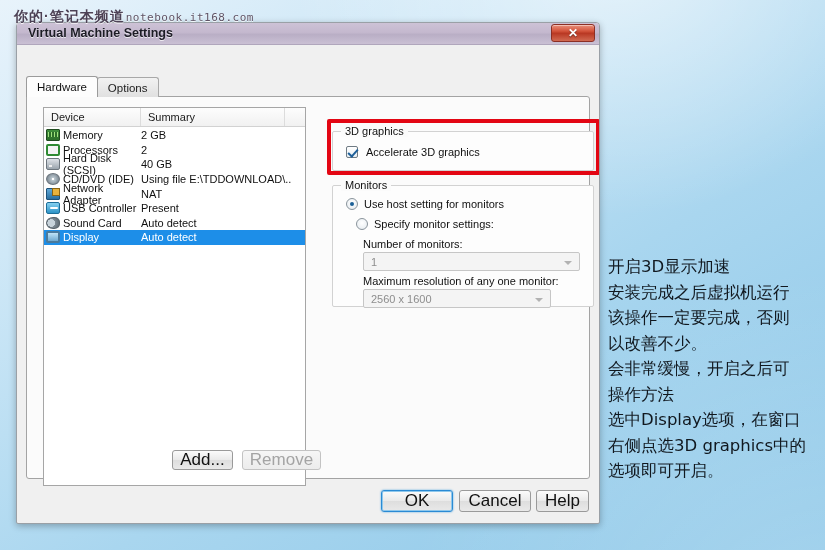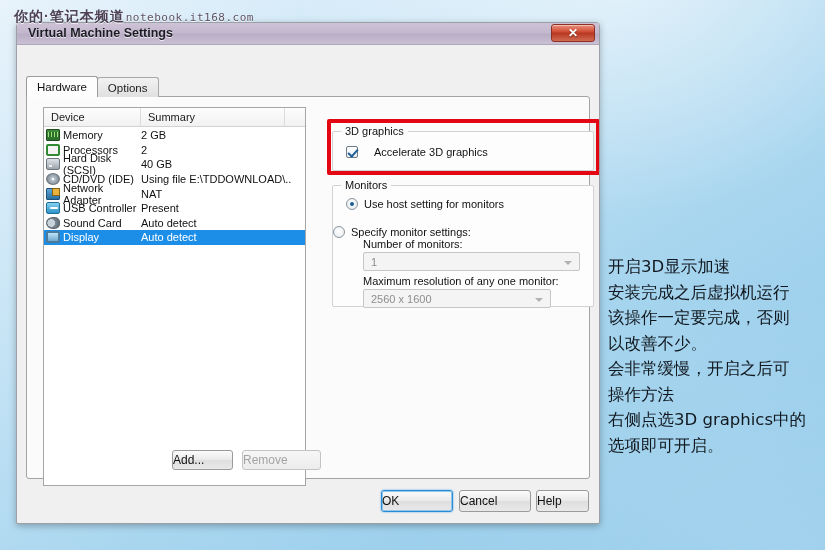--- a/index.html
+++ b/index.html
@@ -136,24 +136,24 @@
   .ic-cd { background: radial-gradient(circle at 50% 50%, #fff 0 18%, #b9c5cd 20%, #7f8c96 75%); border-radius:50%; border:1px solid #6c757d; }
   .ic-net { background: linear-gradient(180deg,#5fa8d8,#2a6fa0); border:1px solid #1d5178; border-radius:1px; }
   .ic-net::after { content:""; position:absolute; right:-1px; top:-1px; width:6px; height:6px; background:#e8b23c; border:1px solid #8a6413; }
   .ic-usb { background: linear-gradient(180deg,#86d1f0,#2d93c7); border:1px solid #1c6e99; border-radius:2px; }
   .ic-usb::after { content:""; position:absolute; left:3px; top:4px; width:8px; height:2px; background:#fff; border-radius:1px; }
   .ic-sound { background: radial-gradient(circle at 35% 50%, #c8d4dc 0 40%, #7e8b95 42%, #5a656d 100%); border-radius:50% 40% 40% 50%; border:1px solid #5a656d; }
   .ic-display { background: linear-gradient(180deg,#bfe3f7,#6fa9cf); border:2px solid #4a7a9c; border-radius:2px; }
 
   
   .btn {
-    font-size: 12px; color: #111;
+    font-size: 17px; color: #111;
     border: 1px solid #9a9a9a; border-radius: 3px;
     background: linear-gradient(180deg, #fbfbfb 0%, #eaeaea 48%, #dedede 52%, #e9e9e9 100%);
-    display: flex; align-items: center; justify-content: flex-start;
+    display: flex; align-items: center; justify-content: center;
   }
   .btn.disabled { color: #a4a4a4; border-color: #c3c3c3;
     background: linear-gradient(180deg,#f6f6f6,#ececec); }
   .btn.focus {
     border-color: #2a8ad4;
     box-shadow: 0 0 0 1px #8fc8ec inset, 0 0 2px #4aa3de;
   }
   .add-btn { position: absolute; left: 145px; bottom: 8px; width: 61px; height: 20px; }
   .rem-btn { position: absolute; left: 215px; bottom: 8px; width: 79px; height: 20px; }
 
@@ -163,21 +163,21 @@
     background: #fdfdfd;
   }
   .group > .legend {
     position: absolute; top: -7px; left: 8px;
     background: #fbfbfb; padding: 0 4px;
     font-size: 11px; color: #111;
   }
   #g3d { left: 315px; top: 86px; width: 262px; height: 40px; }
   #gmon { left: 315px; top: 140px; width: 262px; height: 122px; }
 
-  .chk-row { position: absolute; left: 13px; top: 14px; display: flex; align-items: center; gap: 16px; }
+  .chk-row { position: absolute; left: 13px; top: 14px; display: flex; align-items: center; gap: 8px; }
   .chkbox {
     width: 12px; height: 12px; border: 1px solid #6f7b84; border-radius: 2px;
     background: linear-gradient(180deg,#ffffff,#e6eef3);
     position: relative; flex: none;
   }
   .chkbox::after {
     content: ""; position: absolute; left: 3px; top: 0px;
     width: 4px; height: 8px; border: solid #1d5f99;
     border-width: 0 2px 2px 0; transform: rotate(42deg);
   }
@@ -356,21 +356,21 @@
     </div>
 
     <div class="group" id="gmon">
       <div class="legend">Monitors</div>
 
       <div class="radio-row" style="left:13px; top:12px;">
         <span class="radio on"></span>
         <span class="lbl">Use host setting for monitors</span>
       </div>
 
-      <div class="radio-row" style="left:0; top:32px;margin-top:8px;">
+      <div class="radio-row" style="left:23px; top:32px;">
         <span class="radio"></span>
         <span class="lbl">Specify monitor settings:</span>
       </div>
 
       <div class="sub-label" style="left:30px; top:52px;">Number of monitors:</div>
       <div class="combo" style="left:30px; top:66px; width:217px;">
         <span>1</span>
         <span class="arrow"></span>
       </div>
 
@@ -398,15 +398,16 @@
   </div>
 </div>
 
 <div class="annot">
   <p>开启3D显示加速</p>
   <p>安装完成之后虚拟机运行</p>
   <p>该操作一定要完成，否则</p>
   <p>以改善不少。</p>
   <p>会非常缓慢，开启之后可</p>
   <p>操作方法</p>
+  <p>选中Display选项，在窗口</p>
   <p>右侧点选3D graphics中的</p>
   <p>选项即可开启。</p>
 </div>
 
 </body></html>

